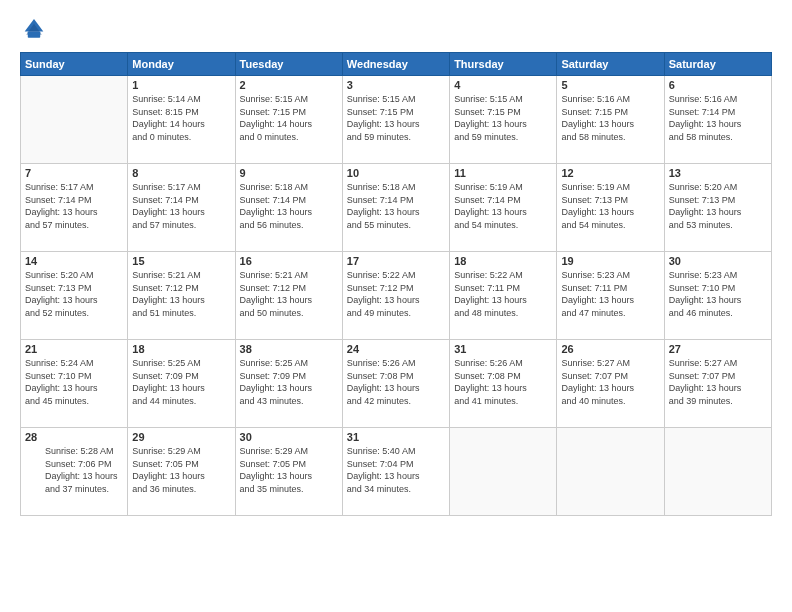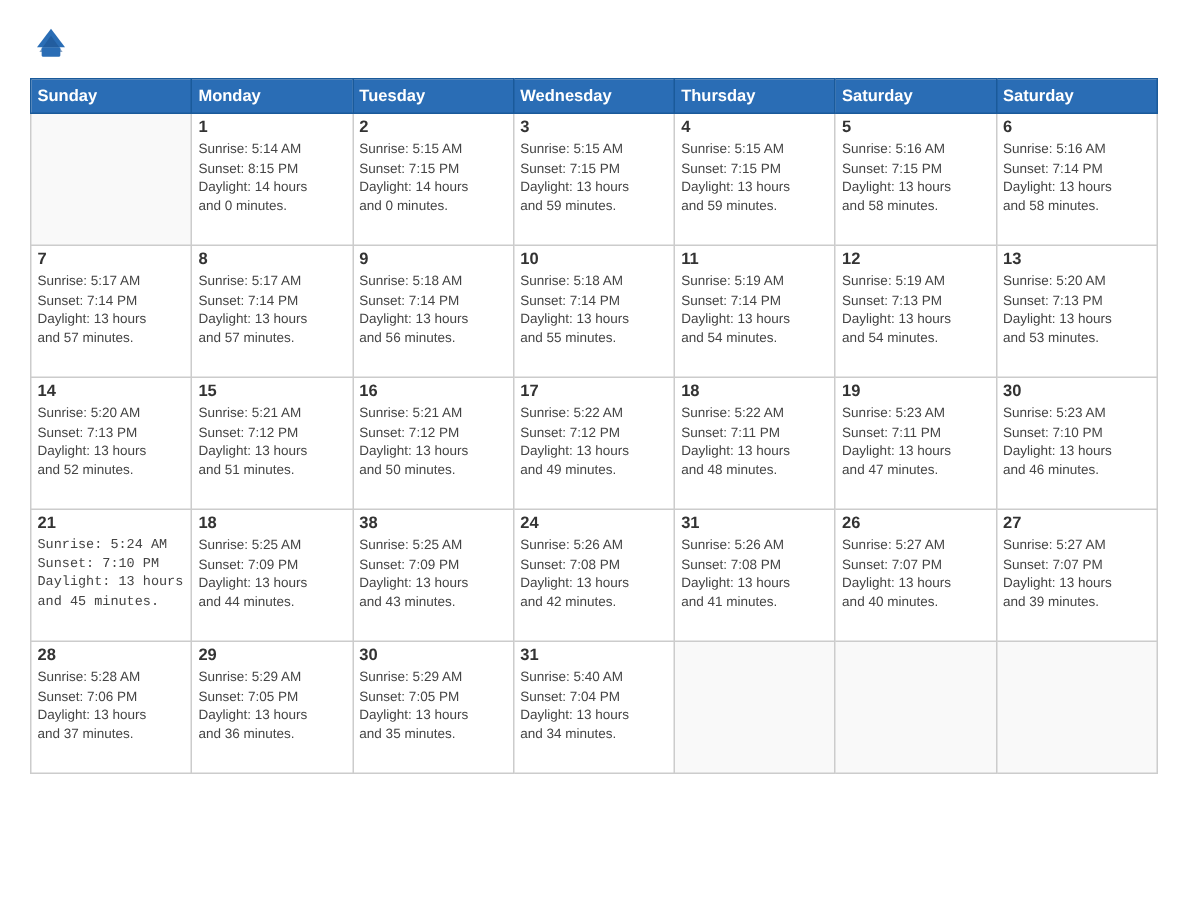--- a/index.html
+++ b/index.html
@@ -273,21 +273,21 @@
             <span class="day-num">30</span>
             <div class="cell-info" style="white-space: pre-line;">Sunrise: 5:23 AM
 Sunset: 7:10 PM
 Daylight: 13 hours
 and 46 minutes.</div>
           </td>
         </tr>
         <tr>
           <td>
             <span class="day-num">21</span>
-            <div class="cell-info" style="white-space: pre-line; font-family: Liberation Mono, monospace;">Sunrise: 5:24 AM
+            <div class="cell-info" style="white-space: pre-line;">Sunrise: 5:24 AM
 Sunset: 7:10 PM
 Daylight: 13 hours
 and 45 minutes.</div>
           </td>
           <td>
             <span class="day-num">18</span>
             <div class="cell-info" style="white-space: pre-line;">Sunrise: 5:25 AM
 Sunset: 7:09 PM
 Daylight: 13 hours
 and 44 minutes.</div>
@@ -324,21 +324,21 @@
             <span class="day-num">27</span>
             <div class="cell-info" style="white-space: pre-line;">Sunrise: 5:27 AM
 Sunset: 7:07 PM
 Daylight: 13 hours
 and 39 minutes.</div>
           </td>
         </tr>
         <tr>
           <td>
             <span class="day-num">28</span>
-            <div class="cell-info" style="white-space: pre-line;">Sunrise: 5:28 AM
+            <div class="cell-info" style="white-space: pre-line; margin-left: 20px;">Sunrise: 5:28 AM
 Sunset: 7:06 PM
 Daylight: 13 hours
 and 37 minutes.</div>
           </td>
           <td>
             <span class="day-num">29</span>
             <div class="cell-info" style="white-space: pre-line;">Sunrise: 5:29 AM
 Sunset: 7:05 PM
 Daylight: 13 hours
 and 36 minutes.</div>

